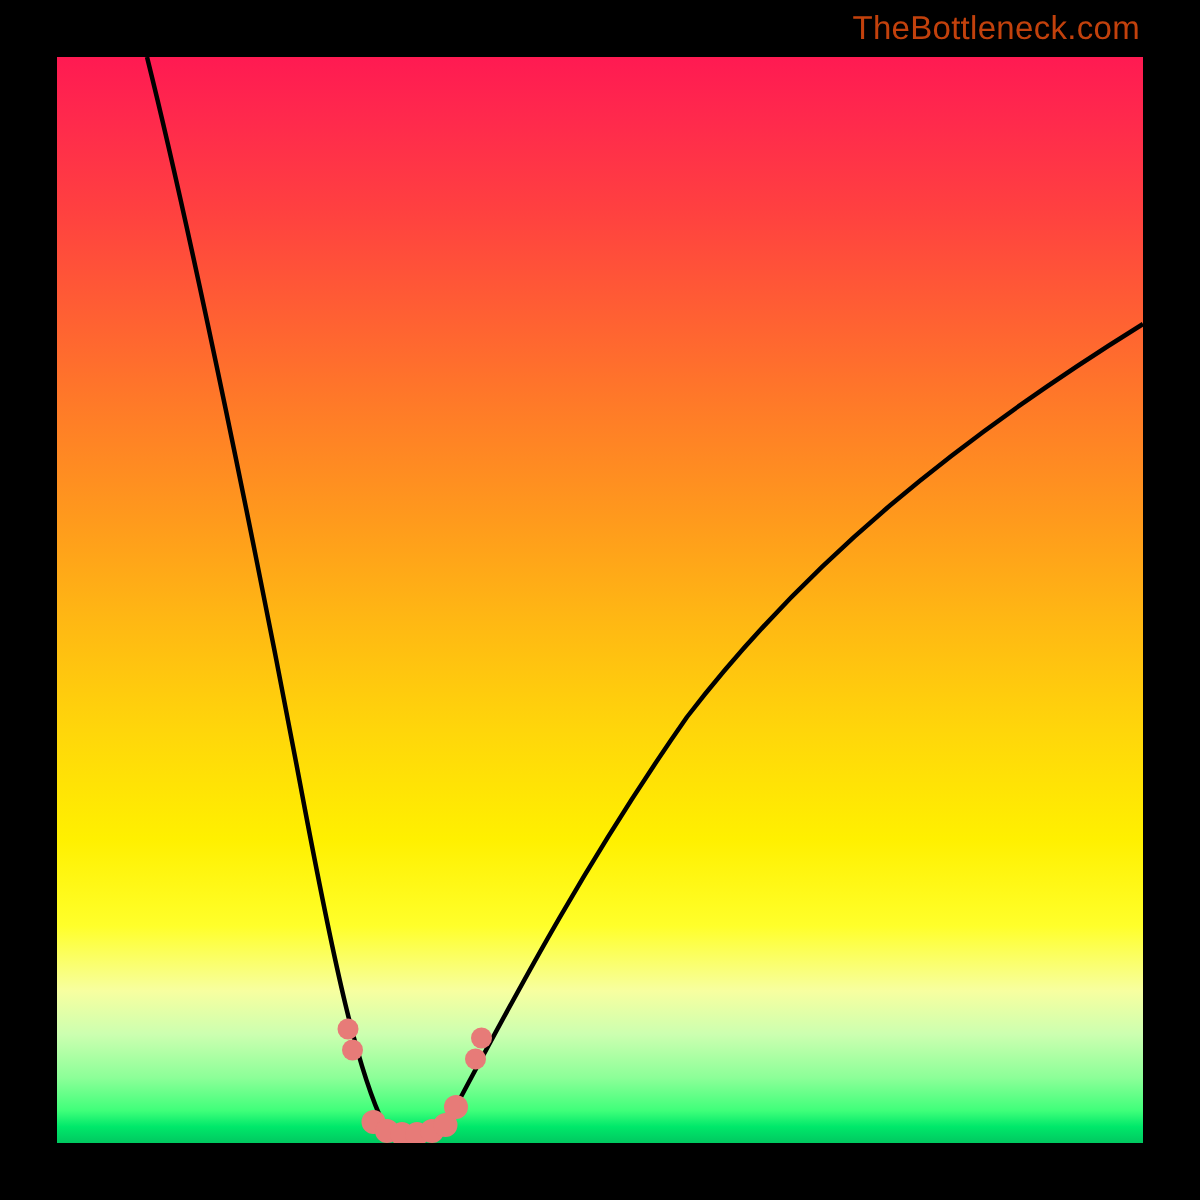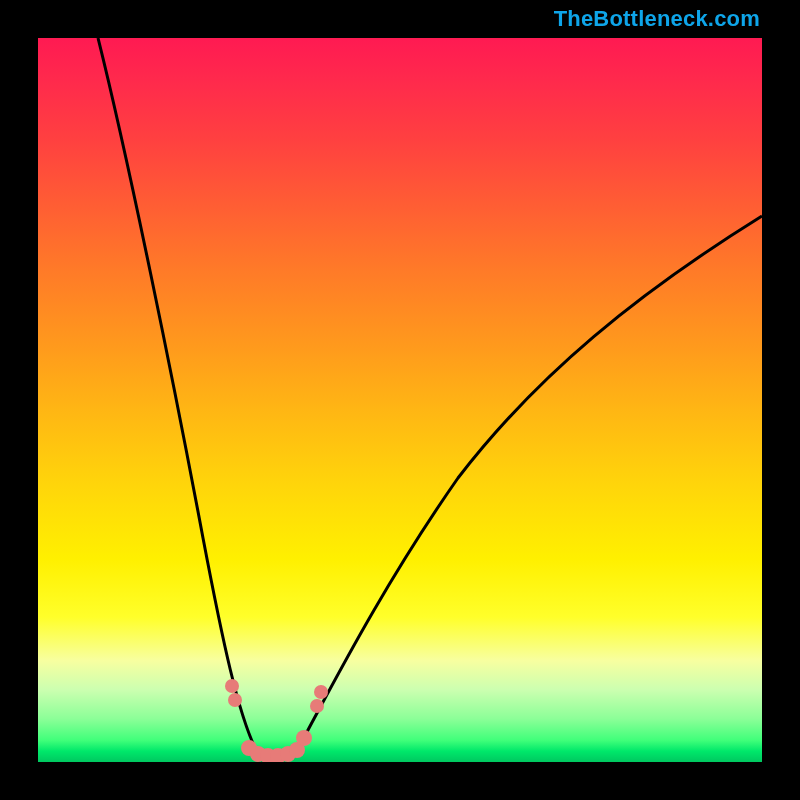--- a/index.html
+++ b/index.html
@@ -47,23 +47,23 @@
       #8cff98 94%,
       #40ff7a 97%,
       #00e86a 98.5%,
       #00c860 100%
     );
   }
   .watermark {
     position: absolute;
     top: 6px;
     right: 40px;
-    color: #0ea5e9;
+    color: #c2410c;
     font-size: 22px;
-    font-weight: 700;
+    font-weight: 400;
     letter-spacing: 0.2px;
     user-select: none;
   }
   svg.curve {
     position: absolute;
     inset: 0;
   }
   .dot {
     fill: #e77b78;
   }

